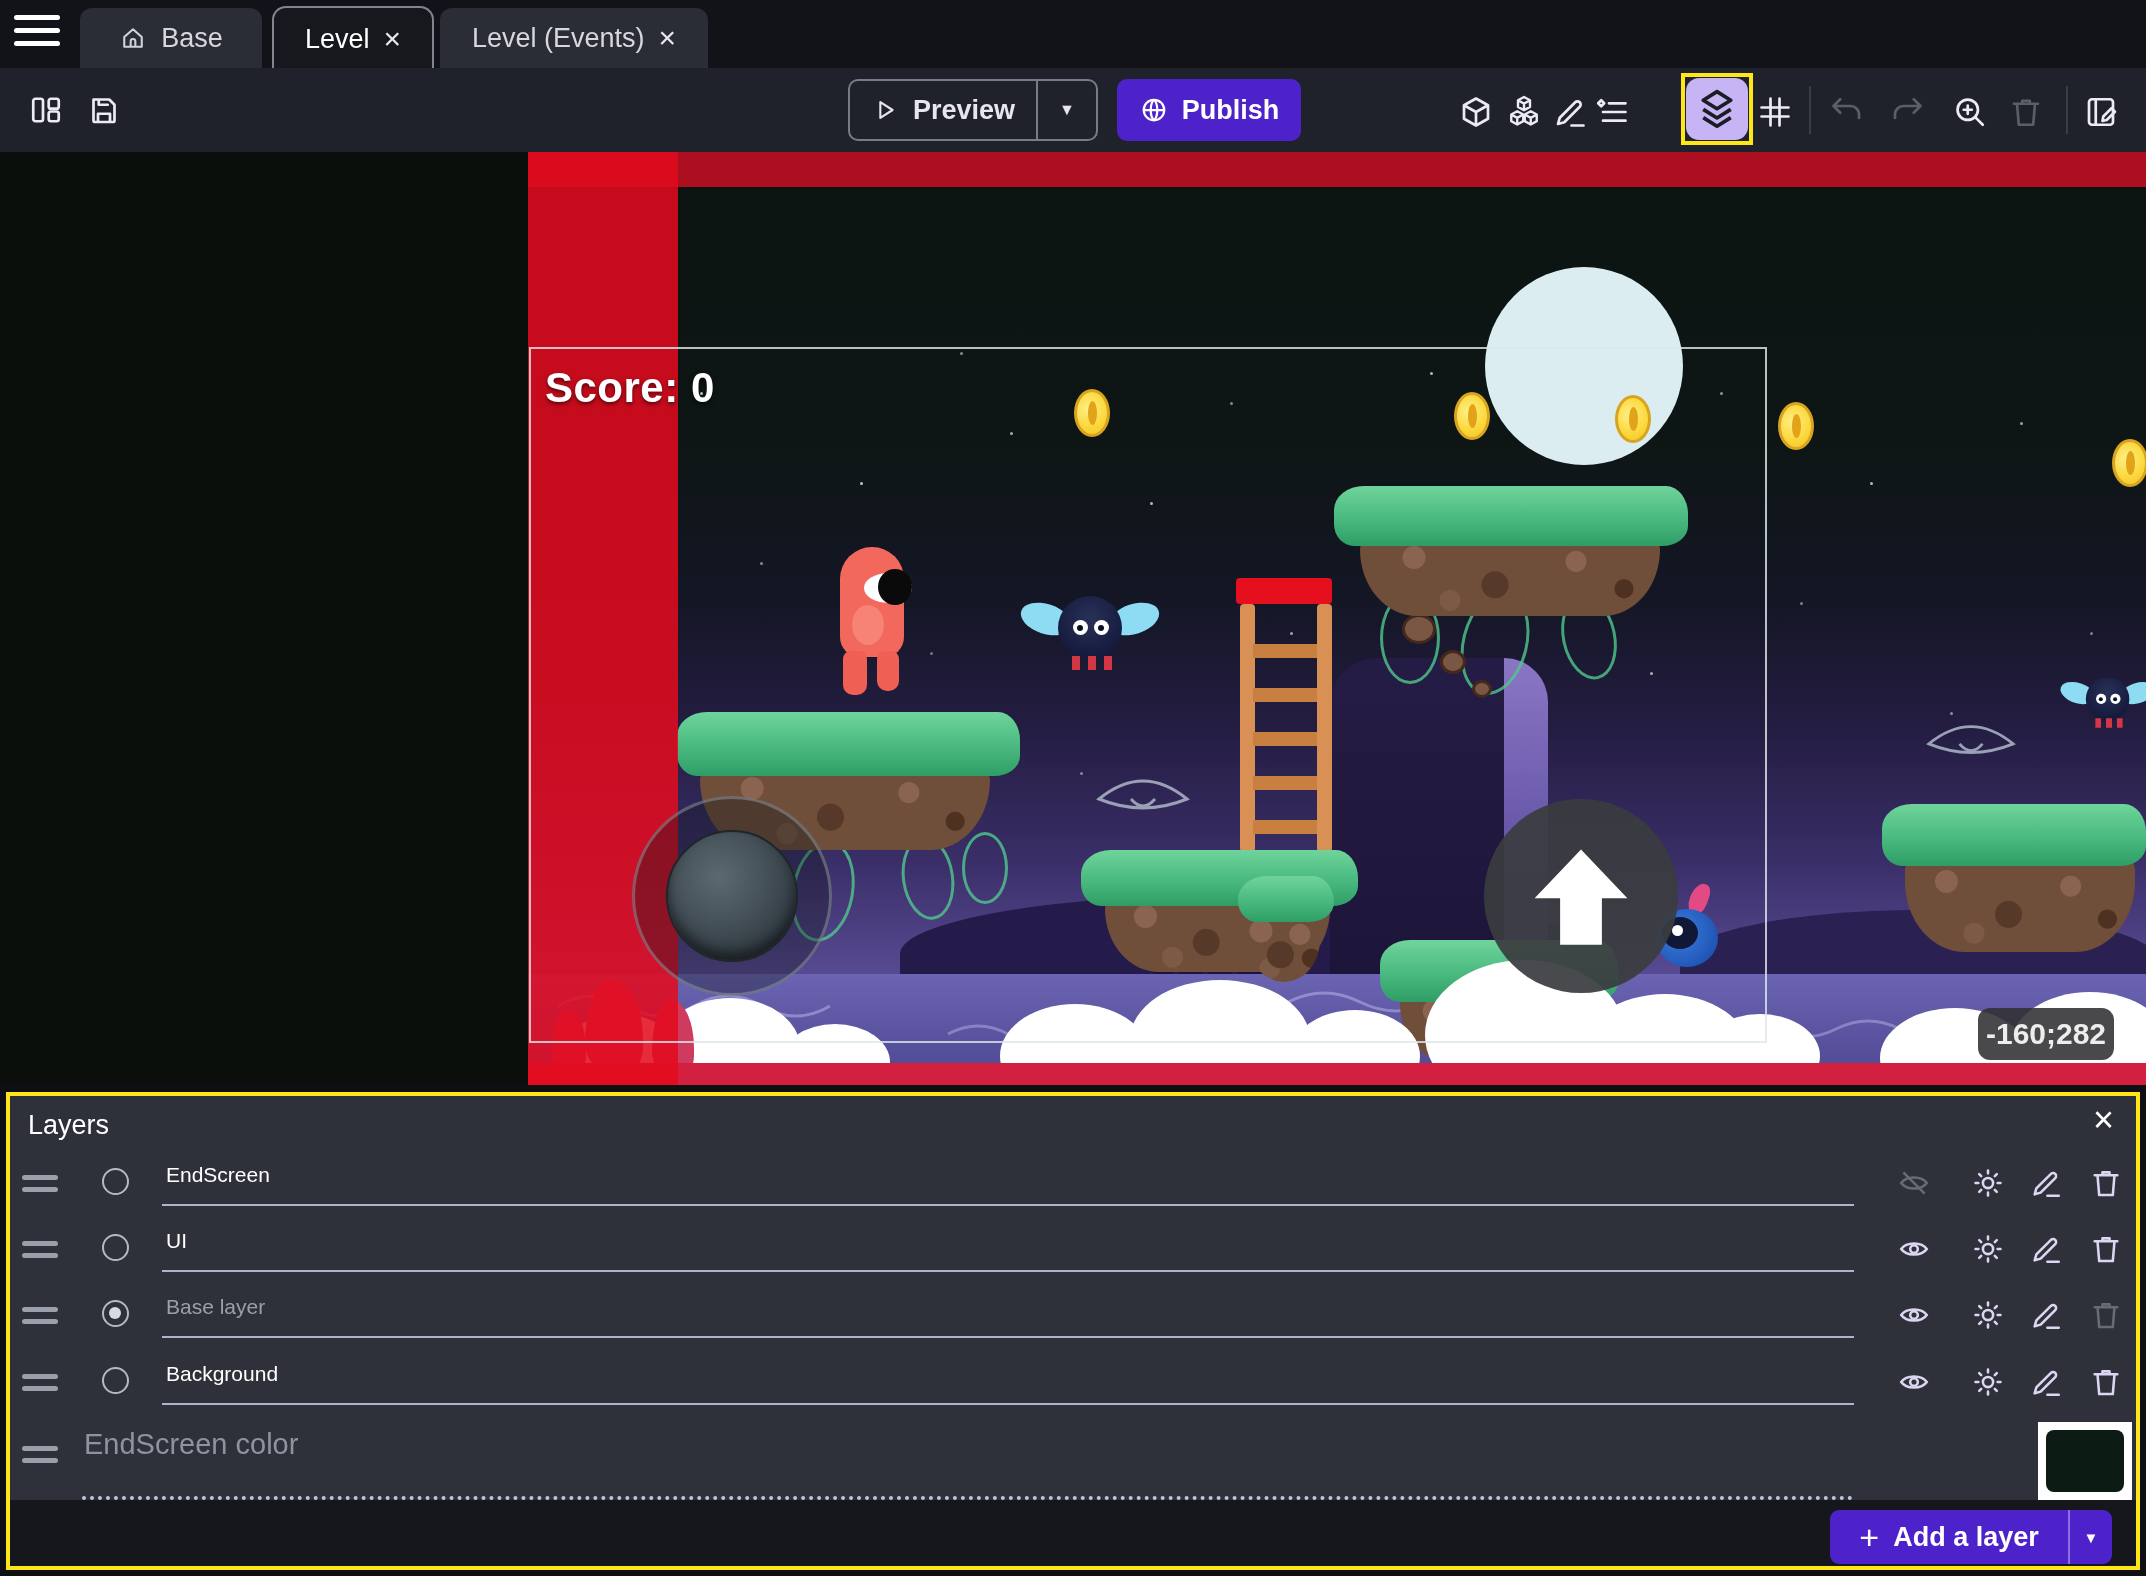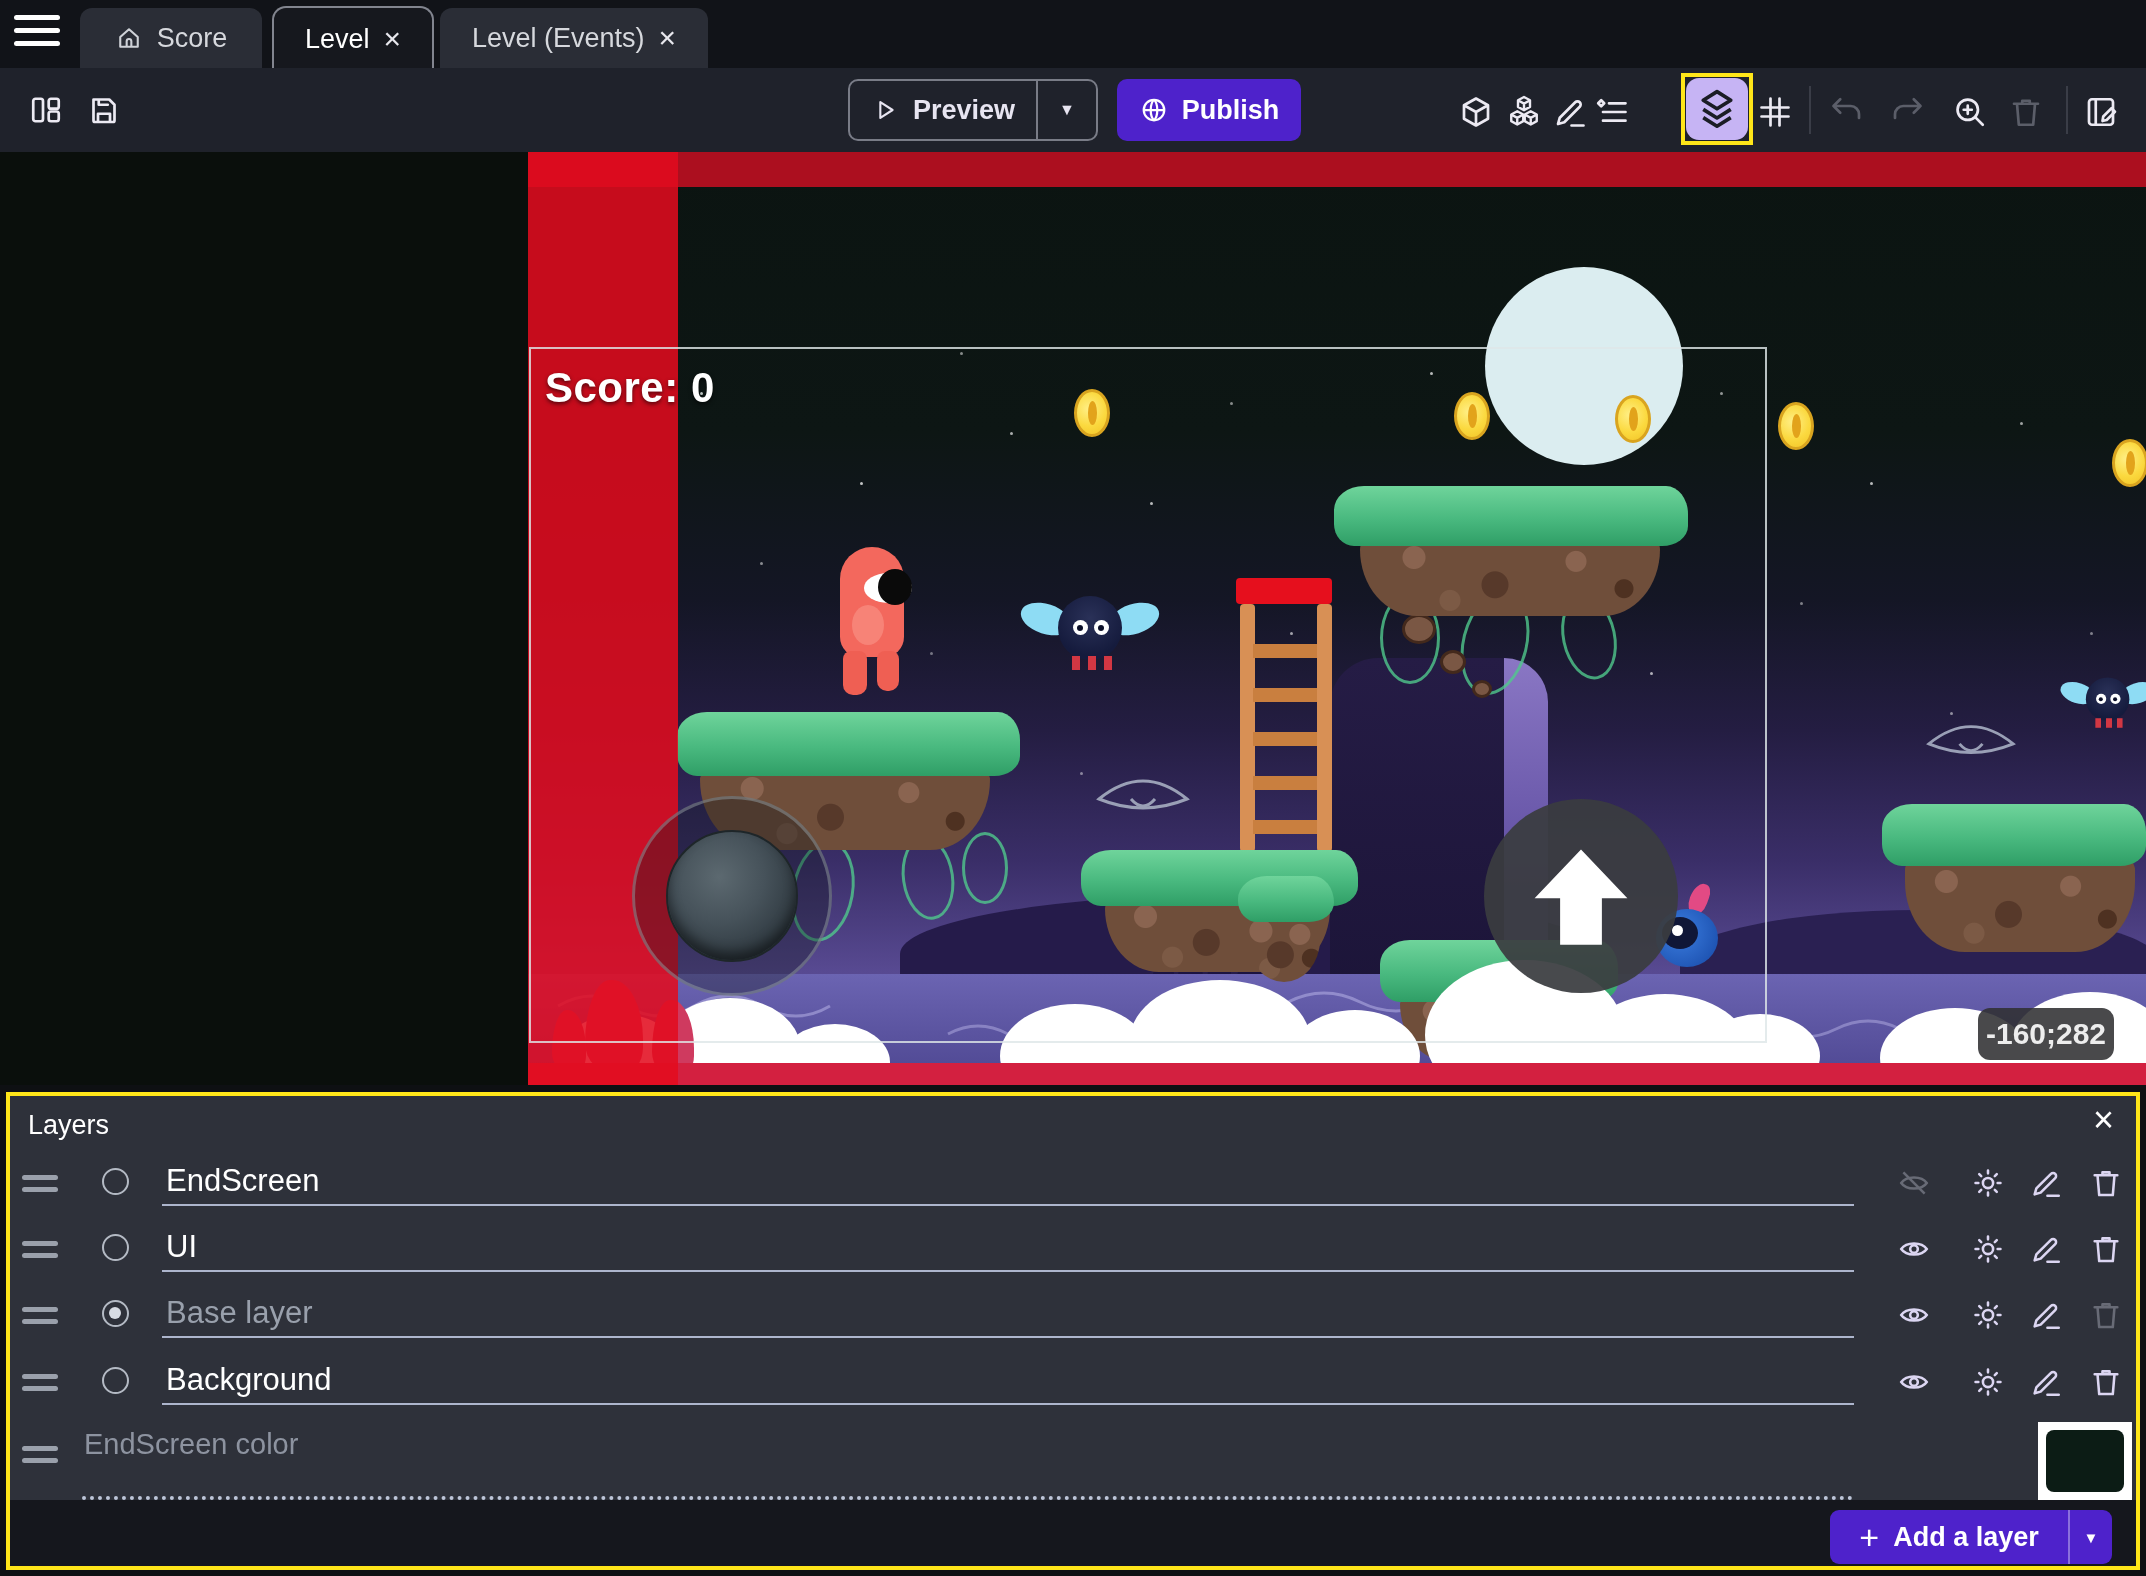--- a/index.html
+++ b/index.html
@@ -134,21 +134,21 @@
   #layers-panel{position:absolute;left:6px;top:1092px;width:2134px;height:478px;box-sizing:border-box;
       border:4px solid #ffe619;background:#2e313a}
   #panel-title{position:absolute;left:18px;top:14px;font-size:27px;color:#fff;font-weight:500}
   #panel-close{position:absolute;right:22px;top:6px;font-size:36px;color:#fff;line-height:1}
   .layer-row{position:absolute;left:0;width:2126px;height:62px}
   .drag{position:absolute;left:12px;top:23px;width:36px}
   .drag span{display:block;width:36px;height:5px;border-radius:3px;background:#9aa0ab;margin-bottom:7px}
   .radio{position:absolute;left:92px;top:16px;width:27px;height:27px;border-radius:50%;
       border:2.5px solid #b4bac4;box-sizing:border-box}
   .radio.sel::after{content:"";position:absolute;left:5px;top:5px;width:12px;height:12px;border-radius:50%;background:#d7dbe3}
-  .lname{position:absolute;left:156px;top:11px;font-size:31px;color:#fff;font-weight:500}
+  .lname{position:absolute;left:156px;top:11px;font-size:21px;color:#fff;font-weight:500}
   .lname.ghost{color:#99a0ac;font-weight:400}
   .lunderline{position:absolute;left:152px;top:52px;width:1692px;height:2px;background:rgba(195,205,230,.85)}
   .ri{position:absolute;top:14px;width:34px;height:34px;color:#dcd6f2}
   .ri.gray{color:#686b76}
   .ri.eye-pos{left:1887px}.ri.sun-pos{left:1961px}.ri.pen-pos{left:2019px}.ri.trash-pos{left:2079px}
   #bgcolor-row{position:absolute;left:0;top:318px;width:2126px;height:86px}
   #bgcolor-row .drag{top:32px}
   #bgcolor-label{position:absolute;left:74px;top:14px;font-size:29px;color:#8d93a0}
   #bgcolor-dotted{position:absolute;left:72px;top:82px;width:1772px;border-bottom:4px dotted rgba(205,214,234,.9)}
   #swatch{position:absolute;left:2028px;top:326px;width:94px;height:78px;background:#fff}
@@ -245,21 +245,21 @@
       <span></span>
       <span></span>
       <span></span>
     </div>
   <div class="tab" id="tab-home">
     <span class="tab-icon">
         <svg width="28" height="28" viewBox="0 0 24 24">
           <use href="#i-home"></use>
         </svg>
       </span>
-    <span>Score</span>
+    <span>Base</span>
   </div>
   <div class="tab" id="tab-level">
     <span>Level</span>
     <span class="close">×</span>
   </div>
   <div class="tab" id="tab-events">
     <span>Level (Events)</span>
     <span class="close">×</span>
   </div>
 </div>

